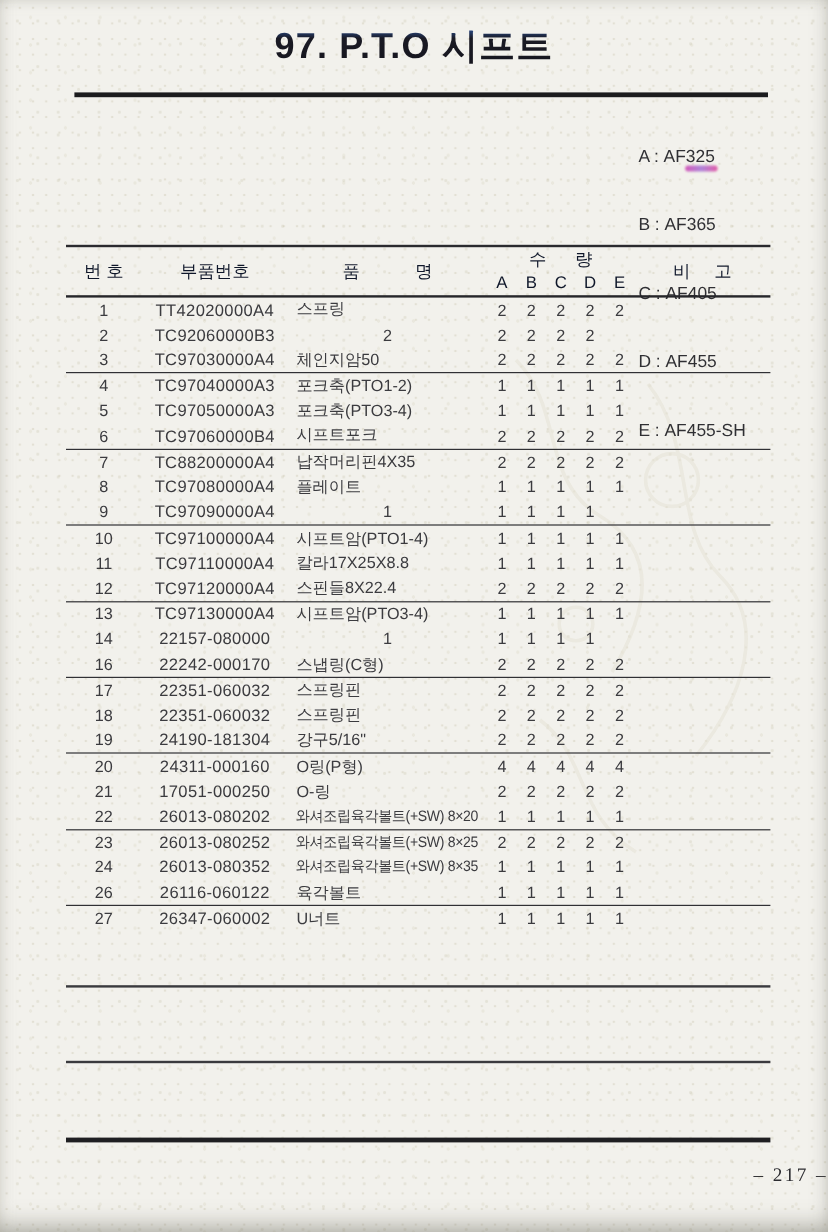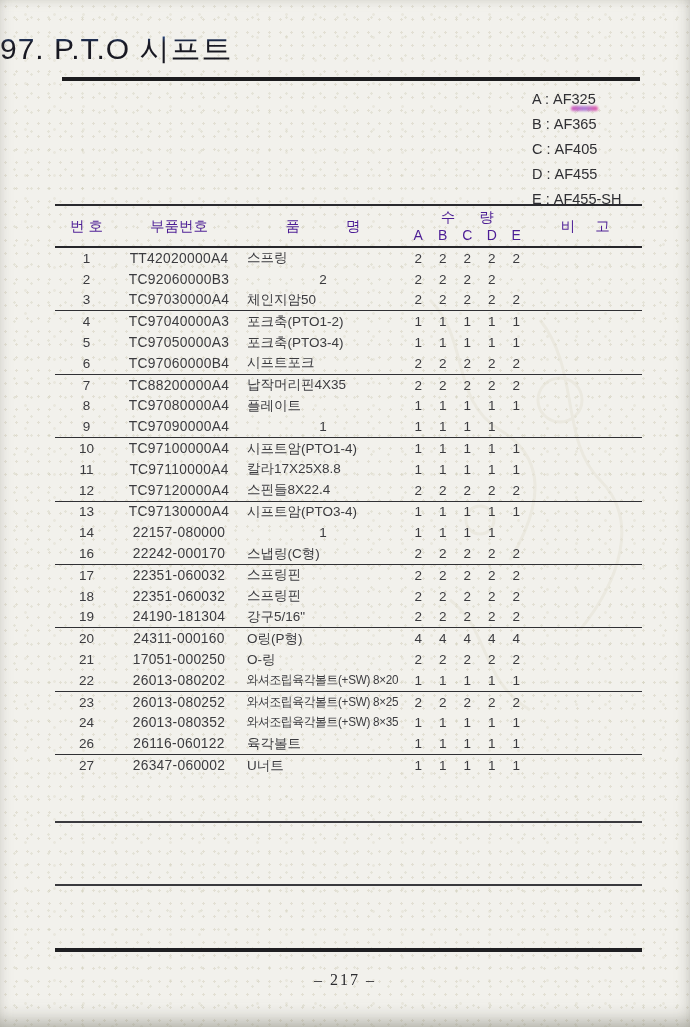--- a/index.html
+++ b/index.html
@@ -24,41 +24,41 @@
     box-shadow:
       inset 0 -16px 18px -10px rgba(118,118,106,.50),
       inset 0 8px 12px -9px rgba(150,148,136,.35),
       inset -10px 0 16px -11px rgba(150,148,138,.42),
       inset 10px 0 16px -13px rgba(150,148,138,.28);
   }
   
   .bleed{position:absolute;z-index:0;pointer-events:none;opacity:.8;}
 
   .title{
-    position:absolute;top:29px;left:0;width:100%;z-index:2;
-    font-size:30px;font-weight:normal;letter-spacing:1px;color:#15151d;
+    position:absolute;top:18px;left:0;width:100%;text-align:center;z-index:2;
+    font-size:30px;font-weight:bold;letter-spacing:1px;color:#15151d;
     background:linear-gradient(180deg,#3f86d8 0%,#2b59a8 10%,#1a1a24 34%,#15151d 100%);
     -webkit-background-clip:text;background-clip:text;-webkit-text-fill-color:transparent;
   }
   .title-rule{position:absolute;left:62px;top:77px;width:578px;height:3.5px;background:#1c1c1e;z-index:2;}
 
   .legend{position:absolute;left:532px;top:87px;z-index:2;font-size:14.5px;color:#2f2f33;}
-  .legend-row{height:24.9px;line-height:24.9px;white-space:nowrap;position:relative;}
+  .legend-row{height:24.9px;line-height:24.9px;white-space:nowrap;position:relative;margin-top:32px;}
   .legend-model{position:relative;display:inline-block;}
   .smudge{
     position:absolute;left:18px;right:-2px;bottom:1px;height:5px;border-radius:3px;
     background:linear-gradient(90deg,rgba(200,40,170,.75),rgba(120,40,200,.55),rgba(220,30,140,.7));
     filter:blur(1px);pointer-events:none;
   }
 
   .table-wrap{position:absolute;left:55px;top:204px;width:587px;z-index:2;border-top:2px solid #2a2a2e;}
   .t-header{
     height:40px;border-bottom:2.5px solid #26262a;
     display:grid;grid-template-columns:63px 122px 166px 122.5px 113.5px;
-    align-items:center;font-size:14.5px;color:#4c1d95;
+    align-items:center;font-size:14.5px;color:#0f172a;
   }
   .hc{text-align:center;}
   .hc-split{display:flex;justify-content:center;align-items:center;}
   .hc-split.name{gap:46px;}
   .hc-split.remarks{gap:20px;}
   .qty-head{display:flex;flex-direction:column;justify-content:center;height:100%;}
   .qty-head-top{display:flex;justify-content:center;gap:24px;font-size:14.5px;line-height:17px;}
   .qty-head-letters{display:grid;grid-template-columns:repeat(5,24.5px);font-size:14px;line-height:18px;}
   .qty-head-letters span{text-align:center;}
 
@@ -74,21 +74,21 @@
   .c-name.long{font-size:12.6px;letter-spacing:-.3px;transform:scaleX(.93);transform-origin:left center;}
   .c-qty{text-align:center;}
   .c-remark{padding-left:8px;}
 
   .hline{position:absolute;left:55px;width:587px;background:#3a3a3e;z-index:2;}
   .hl-1{top:821px;height:1.7px;}
   .hl-2{top:884px;height:1.7px;}
   .hl-3{top:948px;height:4px;background:#1f1f22;}
 
   .page-number{
-    position:absolute;top:971px;left:0;width:100%;text-align:center;z-index:2;
+    position:absolute;top:971px;left:0;width:100%;text-align:right;z-index:2;
     font-family:"Liberation Serif","DejaVu Serif",serif;font-size:16px;color:#2c2c30;letter-spacing:2px;
   }
 </style>
 </head>
 <body>
 
 <div class="paper-noise"></div>
 
 <svg class="bleed" width="260" height="470" style="left:390px;top:280px;" viewBox="0 0 260 470">
   <g fill="none" stroke="#e6e3d6" stroke-width="3" opacity=".7">

